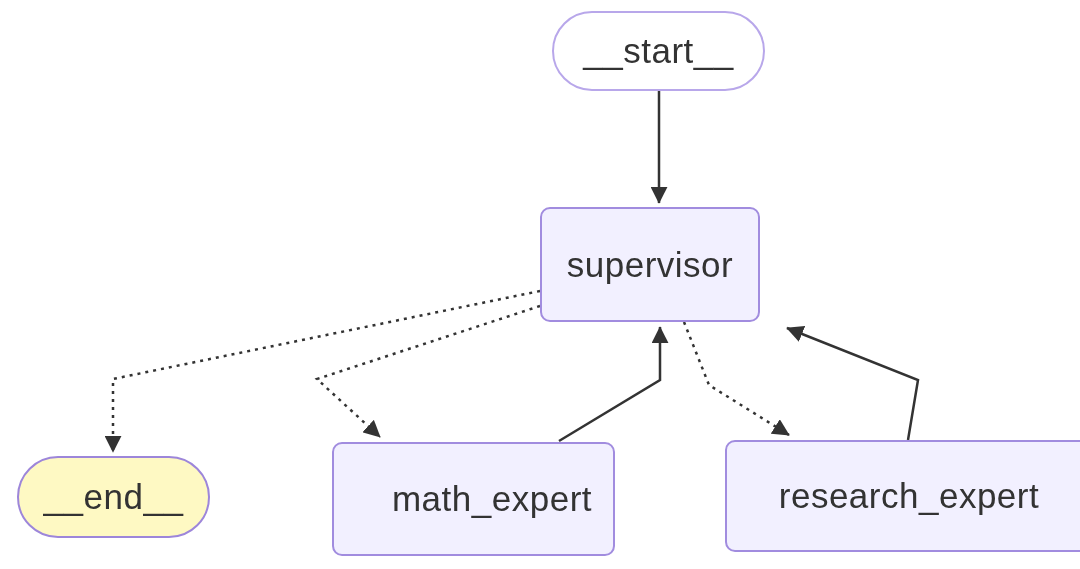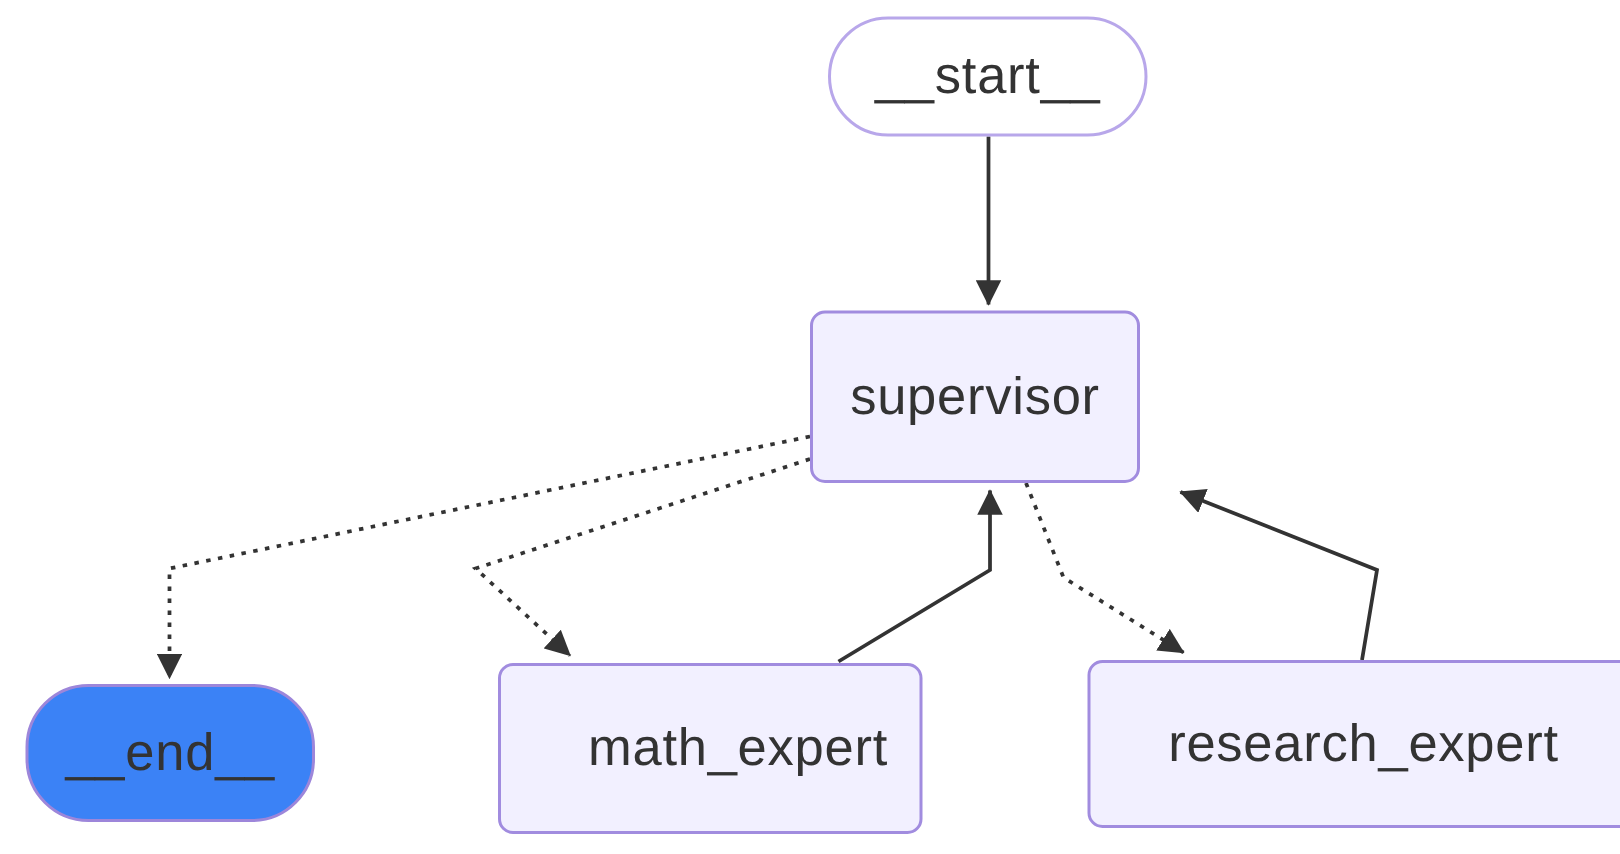--- a/index.html
+++ b/index.html
@@ -26,21 +26,21 @@
     font-size: 35px;
     letter-spacing: 0.5px;
     background: #f2f0ff;
     border: 2px solid #a18cdf;
     border-radius: 10px;
     white-space: nowrap;
   }
   .node.pill { border-radius: 42px; }
   .node.start { left: 552px; top: 11px;  width: 213px; height: 80px;  background: #ffffff; border-color: #b8a7ea; }
   .node.supervisor { left: 540px; top: 207px; width: 220px; height: 115px; }
-  .node.end  { left: 17px;  top: 456px; width: 193px; height: 92px;  background: #3b82f6; border-color: #9d86da; }
+  .node.end  { left: 17px;  top: 456px; width: 193px; height: 82px;  background: #fef9c3; border-color: #9d86da; }
   .node.math { left: 332px; top: 442px; width: 283px; height: 114px; padding-left: 37px; }
   .node.research { left: 725px; top: 440px; width: 368px; height: 112px; }
   .edge { fill: none; stroke: #333333; stroke-width: 2.5px; }
   .edge.dotted { stroke-dasharray: 3 5; }
 </style>
 </head>
 <body>
 
 <div class="canvas">
 

